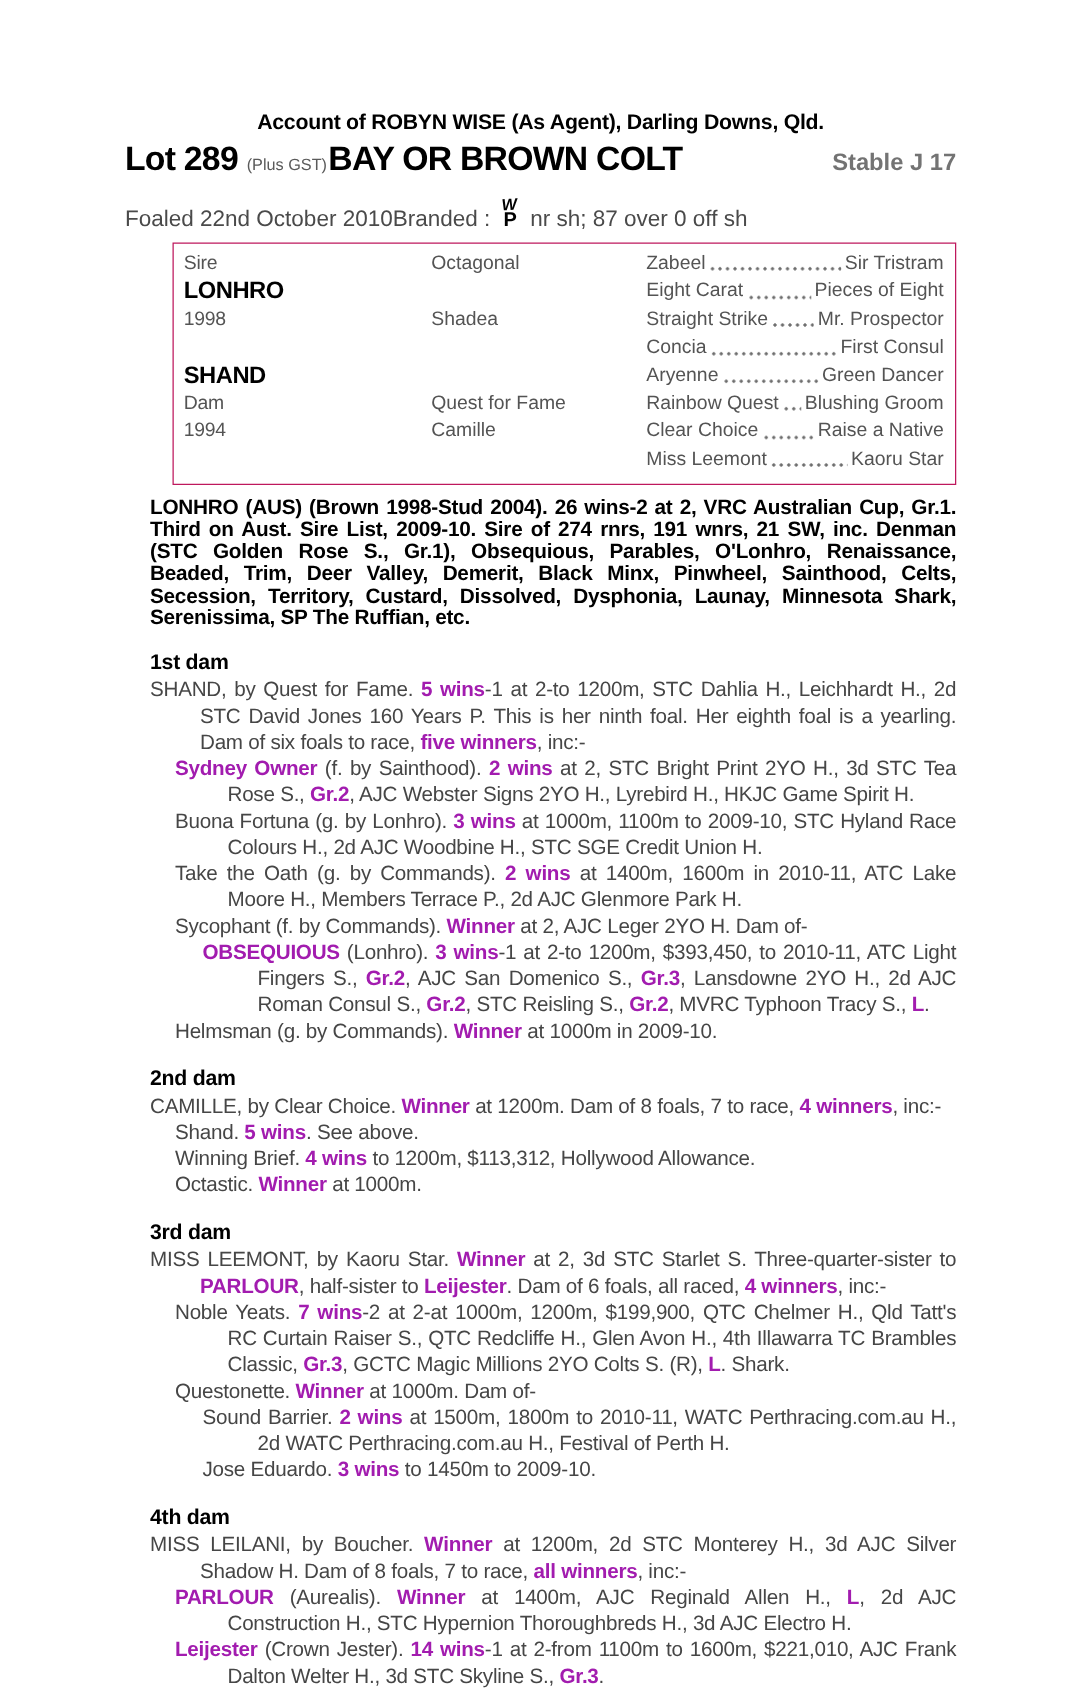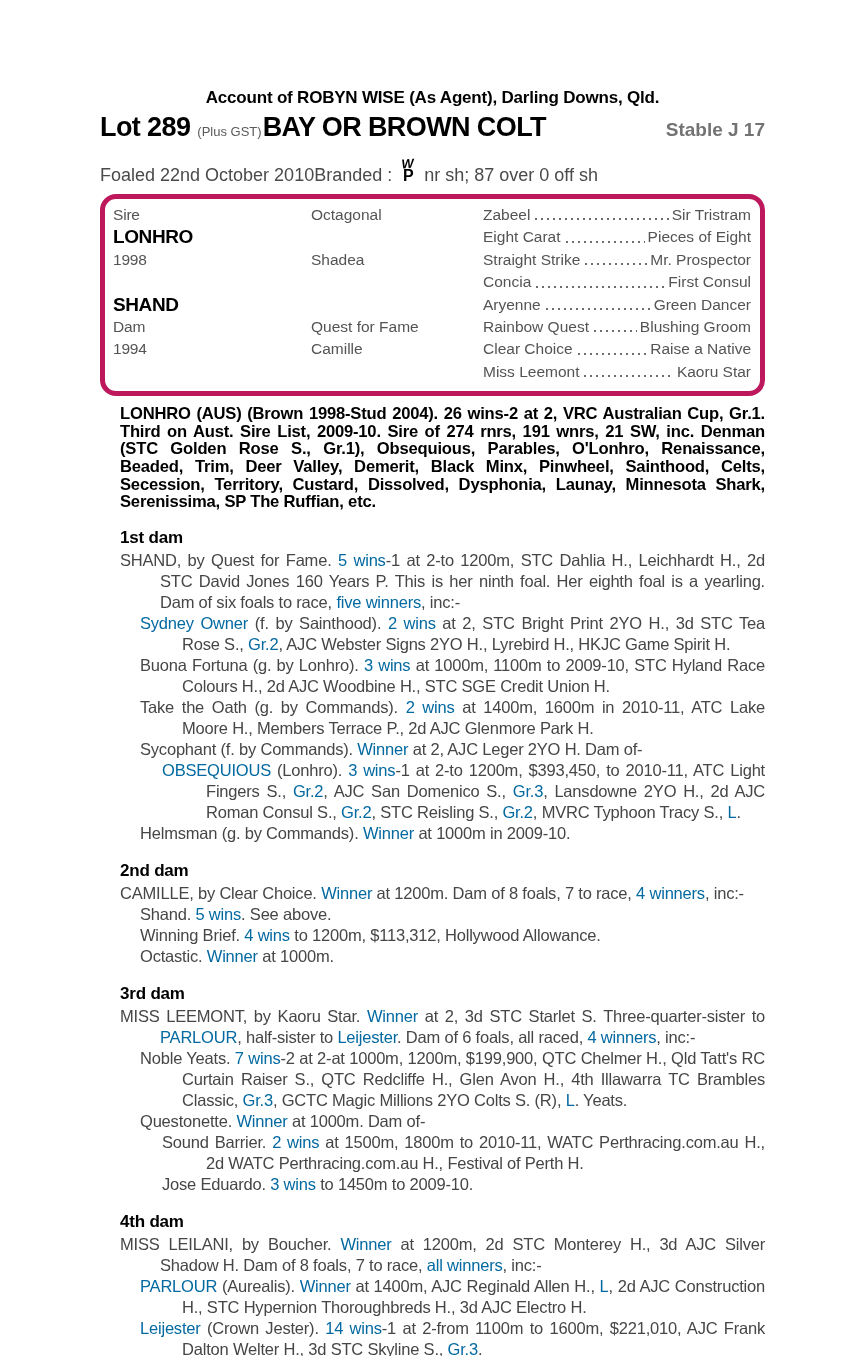--- a/index.html
+++ b/index.html
@@ -15,37 +15,37 @@
   .gst{font-size:13px;color:#5a5a5a;margin:0 1px 0 7px;white-space:nowrap;}
   .title{font-size:27px;font-weight:bold;color:#000;letter-spacing:-0.6px;white-space:nowrap;}
   .stable{margin-left:auto;font-size:19px;font-weight:bold;color:#737373;white-space:nowrap;}
   .foaled-line{display:flex;justify-content:flex-start;align-items:baseline;
     font-size:18px;color:#4a4a4a;margin-top:22px;}
   .branded{display:flex;align-items:baseline;gap:7px;}
   .brand-stack{position:relative;display:inline-block;min-width:18px;text-align:center;}
   .brand-top{position:absolute;left:50%;transform:translateX(-50%) rotate(-4deg);
     bottom:15px;font-size:13px;font-style:italic;font-weight:bold;color:#000;letter-spacing:1px;}
   .brand-bottom{font-size:16px;font-weight:bold;color:#000;}
-  .ped-table{border:5px solid #be185d;border-radius:16px;margin-top:8px;
-    padding:5px 9px 8px 8px;}
+  .ped-table{border:1px solid #be185d;border-radius:0;margin-top:8px;
+    padding:5px 9px 8px 8px;margin-left:38px;}
   .ped-row{display:grid;grid-template-columns:198px 172px 1fr;
     line-height:22.4px;font-size:15.5px;color:#545454;}
   .ped-a{letter-spacing:-0.2px;}
   .ped-a.b{font-size:19px;font-weight:bold;color:#000;letter-spacing:-0.4px;}
   .ped-c{display:flex;}
   .pl,.pr{white-space:nowrap;}
   .dots{flex:1 1 auto;margin:0 3px;
     background-image:radial-gradient(circle,#6d6d6d 1.1px,transparent 1.4px);
     background-size:6px 6px;background-position:0 calc(100% - 4px);background-repeat:repeat-x;}
   .sire-sum{margin:9px 0 0 20px;font-weight:bold;color:#000;text-align:justify;
     font-size:16.6px;line-height:17.6px;letter-spacing:-0.2px;}
   .sections{margin-left:20px;}
   .sec-h{font-weight:bold;color:#000;font-size:17px;margin:17px 0 2px;letter-spacing:-0.2px;}
   .para{font-size:16.5px;line-height:21px;text-align:justify;color:#464646;letter-spacing:-0.2px;}
-  .para .b{font-weight:normal;color:#0369a1;}
+  .para .b{font-weight:bold;color:#a21caf;}
   .lv0{padding-left:40px;text-indent:-40px;}
   .lv1{padding-left:62px;text-indent:-42px;}
   .lv2{padding-left:86px;text-indent:-44px;}
 </style>
 </head>
 <body>
 
 <div class="page">
 
   <div class="account">Account of ROBYN WISE (As Agent), Darling Downs, Qld.</div>
@@ -155,21 +155,21 @@
       <div class="para lv1"><span>Sycophant (f. by Commands). </span><span class="b">Winner</span><span> at 2, AJC Leger 2YO H. Dam of-</span></div>
       <div class="para lv2"><span class="b">OBSEQUIOUS</span><span> (Lonhro). </span><span class="b">3 wins</span><span>-1 at 2-to 1200m, $393,450, to 2010-11, ATC Light Fingers S., </span><span class="b">Gr.2</span><span>, AJC San Domenico S., </span><span class="b">Gr.3</span><span>, Lansdowne 2YO H., 2d AJC Roman Consul S., </span><span class="b">Gr.2</span><span>, STC Reisling S., </span><span class="b">Gr.2</span><span>, MVRC Typhoon Tracy S., </span><span class="b">L</span><span>.</span></div>
       <div class="para lv1"><span>Helmsman (g. by Commands). </span><span class="b">Winner</span><span> at 1000m in 2009-10.</span></div>
       <div class="sec-h">2nd dam</div>
       <div class="para lv0"><span>CAMILLE, by Clear Choice. </span><span class="b">Winner</span><span> at 1200m. Dam of 8 foals, 7 to race, </span><span class="b">4 winners</span><span>, inc:-</span></div>
       <div class="para lv1"><span>Shand. </span><span class="b">5 wins</span><span>. See above.</span></div>
       <div class="para lv1"><span>Winning Brief. </span><span class="b">4 wins</span><span> to 1200m, $113,312, Hollywood Allowance.</span></div>
       <div class="para lv1"><span>Octastic. </span><span class="b">Winner</span><span> at 1000m.</span></div>
       <div class="sec-h">3rd dam</div>
       <div class="para lv0"><span>MISS LEEMONT, by Kaoru Star. </span><span class="b">Winner</span><span> at 2, 3d STC Starlet S. Three-quarter-sister to </span><span class="b">PARLOUR</span><span>, half-sister to </span><span class="b">Leijester</span><span>. Dam of 6 foals, all raced, </span><span class="b">4 winners</span><span>, inc:-</span></div>
-      <div class="para lv1"><span>Noble Yeats. </span><span class="b">7 wins</span><span>-2 at 2-at 1000m, 1200m, $199,900, QTC Chelmer H., Qld Tatt's RC Curtain Raiser S., QTC Redcliffe H., Glen Avon H., 4th Illawarra TC Brambles Classic, </span><span class="b">Gr.3</span><span>, GCTC Magic Millions 2YO Colts S. (R), </span><span class="b">L</span><span>. Yeats.</span></div>
+      <div class="para lv1"><span>Noble Yeats. </span><span class="b">7 wins</span><span>-2 at 2-at 1000m, 1200m, $199,900, QTC Chelmer H., Qld Tatt's RC Curtain Raiser S., QTC Redcliffe H., Glen Avon H., 4th Illawarra TC Brambles Classic, </span><span class="b">Gr.3</span><span>, GCTC Magic Millions 2YO Colts S. (R), </span><span class="b">L</span><span>. Shark.</span></div>
       <div class="para lv1"><span>Questonette. </span><span class="b">Winner</span><span> at 1000m. Dam of-</span></div>
       <div class="para lv2"><span>Sound Barrier. </span><span class="b">2 wins</span><span> at 1500m, 1800m to 2010-11, WATC Perthracing.com.au H., 2d WATC Perthracing.com.au H., Festival of Perth H.</span></div>
       <div class="para lv2"><span>Jose Eduardo. </span><span class="b">3 wins</span><span> to 1450m to 2009-10.</span></div>
       <div class="sec-h">4th dam</div>
       <div class="para lv0"><span>MISS LEILANI, by Boucher. </span><span class="b">Winner</span><span> at 1200m, 2d STC Monterey H., 3d AJC Silver Shadow H. Dam of 8 foals, 7 to race, </span><span class="b">all winners</span><span>, inc:-</span></div>
       <div class="para lv1"><span class="b">PARLOUR</span><span> (Aurealis). </span><span class="b">Winner</span><span> at 1400m, AJC Reginald Allen H., </span><span class="b">L</span><span>, 2d AJC Construction H., STC Hypernion Thoroughbreds H., 3d AJC Electro H.</span></div>
       <div class="para lv1"><span class="b">Leijester</span><span> (Crown Jester). </span><span class="b">14 wins</span><span>-1 at 2-from 1100m to 1600m, $221,010, AJC Frank Dalton Welter H., 3d STC Skyline S., </span><span class="b">Gr.3</span><span>.</span></div>
     </div>
 
 </div>

